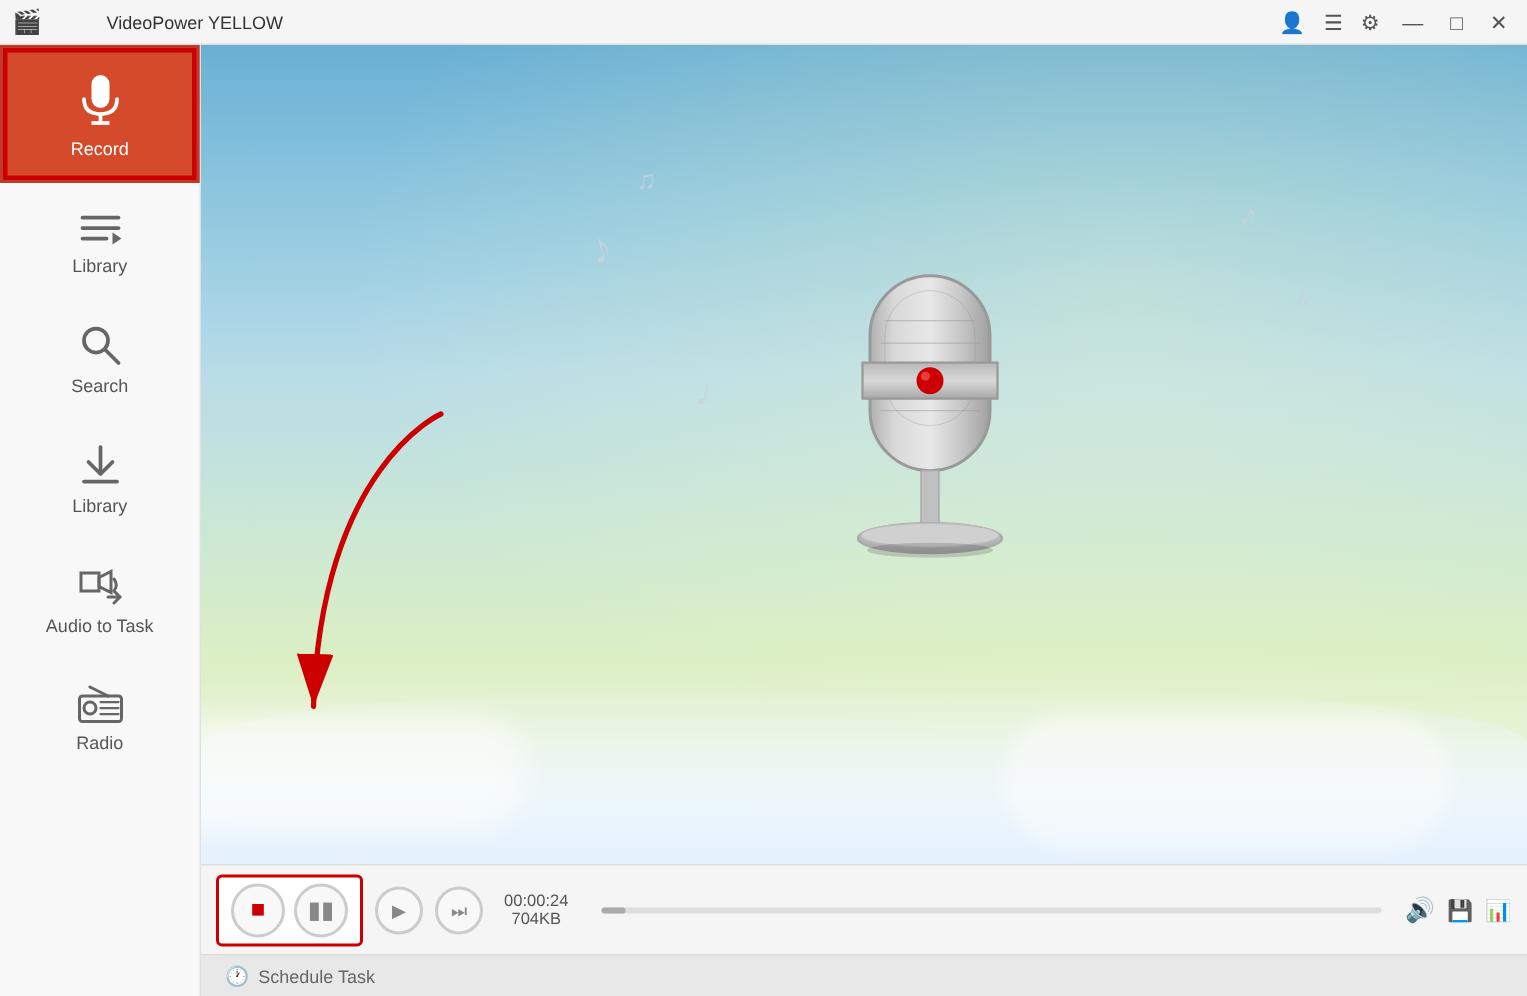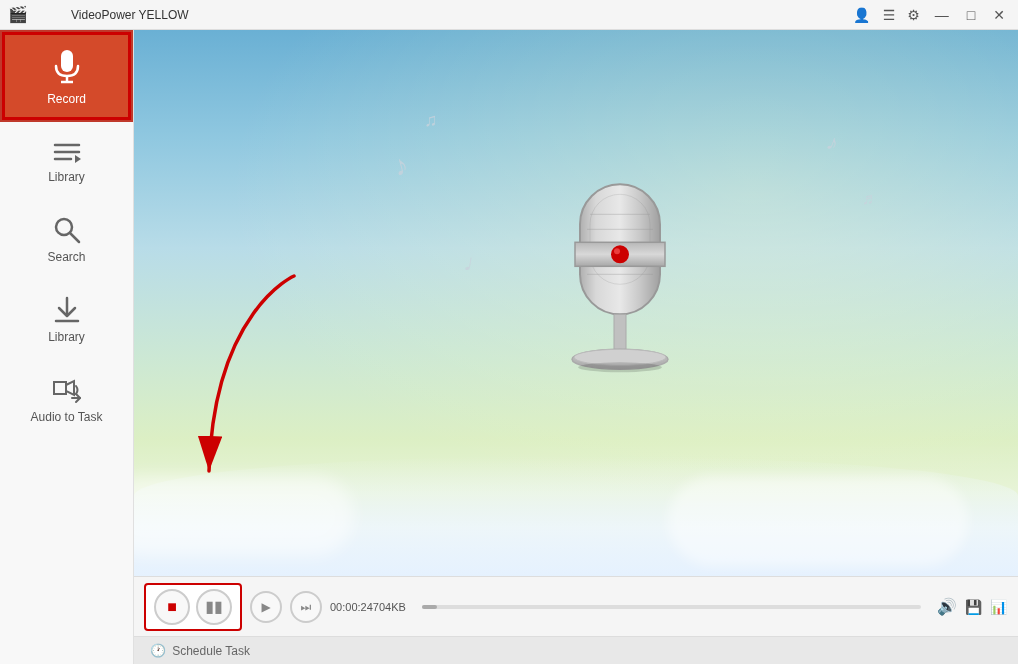--- a/index.html
+++ b/index.html
@@ -182,21 +182,21 @@
       display: flex;
       align-items: center;
       justify-content: center;
       cursor: pointer;
       font-size: 12px;
       color: #888;
     }
 
     .time-info {
       display: flex;
-      flex-direction: row;
+      flex-direction: column;
       align-items: center;
       font-size: 11px;
       color: #555;
       min-width: 55px;
     }
 
     .progress-bar {
       flex: 1;
       height: 4px;
       background: #ddd;
@@ -318,20 +318,33 @@
           <polygon points="14,9 22,5 22,19 14,15" stroke="#666" stroke-width="2" fill="none"></polygon>
           <path d="M24,10 Q27,14 24,18" stroke="#666" stroke-width="2" fill="none" stroke-linecap="round"></path>
 
           <line x1="20" y1="22" x2="28" y2="22" stroke="#666" stroke-width="2" stroke-linecap="round"></line>
           <polyline points="24,18 28,22 24,26" stroke="#666" stroke-width="2" fill="none" stroke-linecap="round" stroke-linejoin="round"></polyline>
         </svg>
       </div>
       <span class="sidebar-label">Audio to Task</span>
     </div>
 
+    <div class="sidebar-item">
+      <div class="sidebar-icon">
+        <svg width="30" height="26" viewBox="0 0 30 26" fill="none">
+          <rect x="1" y="8" width="28" height="17" rx="2" stroke="#666" stroke-width="2" fill="none"></rect>
+          <circle cx="8" cy="16" r="4" stroke="#666" stroke-width="2" fill="none"></circle>
+          <line x1="15" y1="12" x2="27" y2="12" stroke="#666" stroke-width="1.5" stroke-linecap="round"></line>
+          <line x1="15" y1="16" x2="27" y2="16" stroke="#666" stroke-width="1.5" stroke-linecap="round"></line>
+          <line x1="15" y1="20" x2="27" y2="20" stroke="#666" stroke-width="1.5" stroke-linecap="round"></line>
+          <polyline points="8,2 20,8" stroke="#666" stroke-width="2" stroke-linecap="round"></polyline>
+        </svg>
+      </div>
+      <span class="sidebar-label">Radio</span>
+    </div>
 
   </div>
 
   <div class="content-area">
 
     <div class="bg-area">
 
       <div style="position:absolute; bottom:0; left:0; right:0; height:120px; background: linear-gradient(180deg, transparent 0%, rgba(240,248,255,0.8) 60%, rgba(230,242,255,0.95) 100%); border-radius: 50% 50% 0 0 / 40px 40px 0 0;"></div>
       <div style="position:absolute; bottom:20px; left:-30px; width:250px; height:80px; background: rgba(255,255,255,0.5); border-radius: 50px; filter: blur(8px);"></div>
       <div style="position:absolute; bottom:10px; right:50px; width:300px; height:90px; background: rgba(255,255,255,0.45); border-radius: 60px; filter: blur(6px);"></div>

